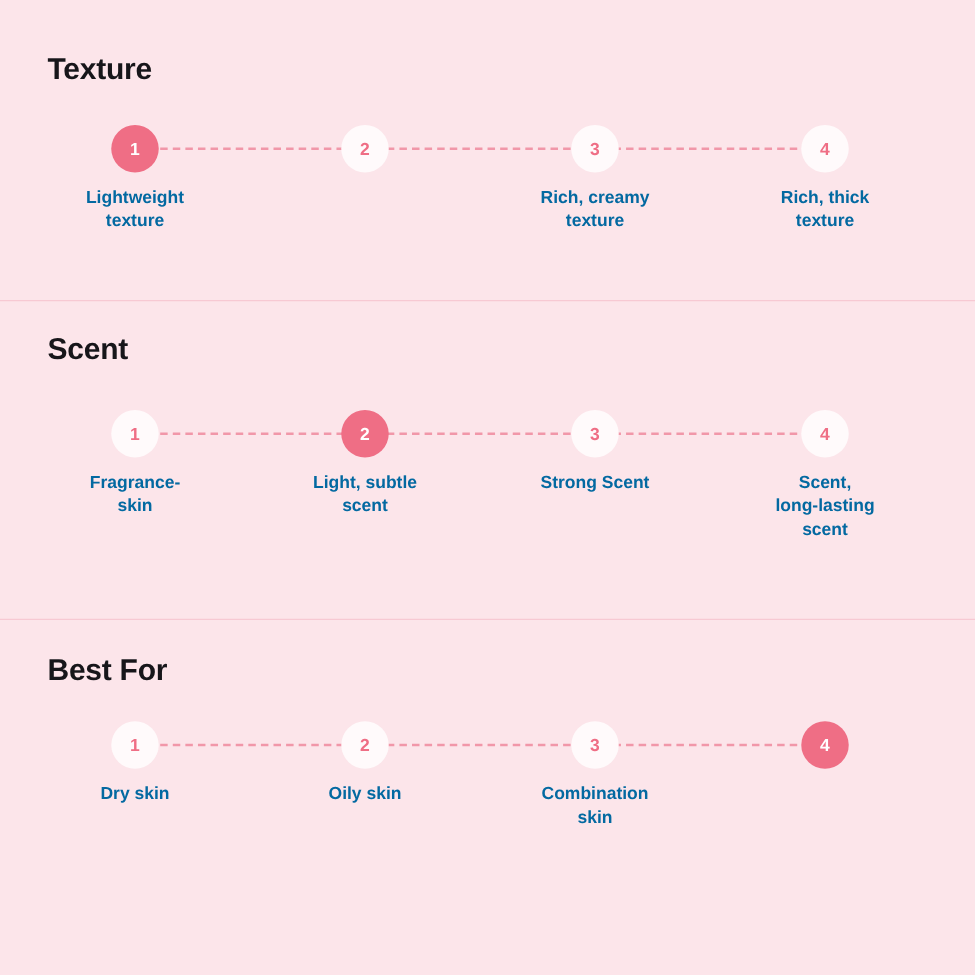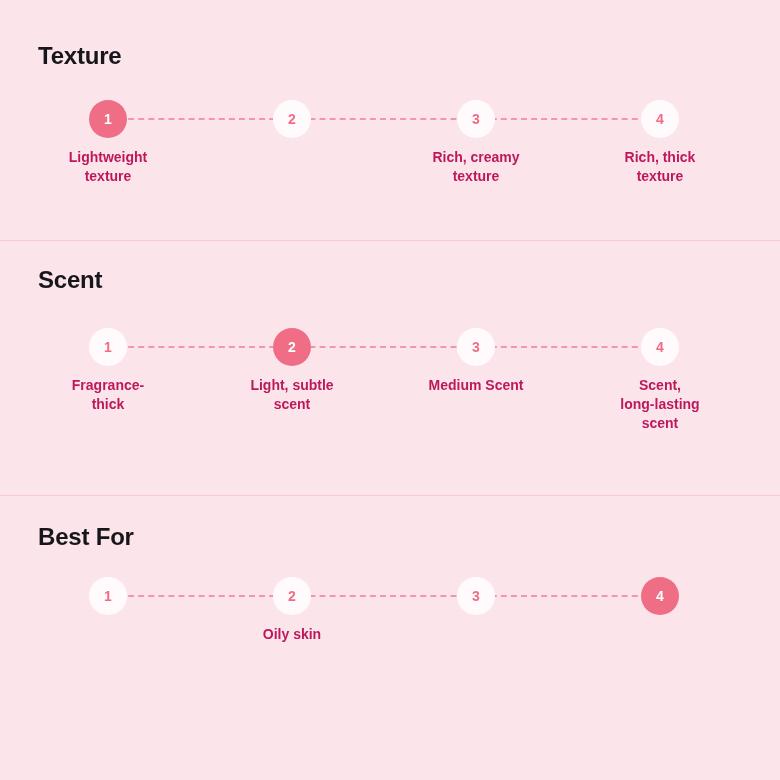--- a/index.html
+++ b/index.html
@@ -93,21 +93,21 @@
   }
   .step.active .step-dot {
     background: #ef6e85;
     color: #ffffff;
   }
   .step-label {
     margin-top: 10px;
     font-size: 14px;
     font-weight: bold;
     line-height: 19px;
-    color: #be185d;
+    color: #0369a1;
     white-space: pre-line;
     padding: 0 6px;
   }
 </style>
 </head>
 <body>
 
 <div class="page">
 
   <div class="section sec-1">
@@ -140,57 +140,60 @@
   <div class="divider"></div>
 
   <div class="section sec-2">
     <h2 class="section-title">Scent</h2>
     <div class="track">
       <div class="track-line"></div>
       <div class="steps">
         <div class="step" style="left:108px">
           <div class="step-dot">1</div>
           <div class="step-label">Fragrance-
-thick</div>
+skin</div>
         </div>
         <div class="step active" style="left:292px">
           <div class="step-dot">2</div>
           <div class="step-label">Light, subtle
 scent</div>
         </div>
         <div class="step" style="left:476px">
           <div class="step-dot">3</div>
-          <div class="step-label">Medium Scent</div>
+          <div class="step-label">Strong Scent</div>
         </div>
         <div class="step" style="left:660px">
           <div class="step-dot">4</div>
           <div class="step-label">Scent,
 long-lasting
 scent</div>
         </div>
       </div>
     </div>
   </div>
 
   <div class="divider"></div>
 
   <div class="section sec-3">
     <h2 class="section-title">Best For</h2>
     <div class="track">
       <div class="track-line"></div>
       <div class="steps">
         <div class="step" style="left:108px">
           <div class="step-dot">1</div>
+          <div class="step-label">Dry skin</div>
         </div>
         <div class="step" style="left:292px">
           <div class="step-dot">2</div>
           <div class="step-label">Oily skin</div>
         </div>
         <div class="step" style="left:476px">
           <div class="step-dot">3</div>
+          <div class="step-label">Combination
+skin</div>
         </div>
         <div class="step active" style="left:660px">
           <div class="step-dot">4</div>
         </div>
       </div>
     </div>
   </div>
 
 </div>
 

